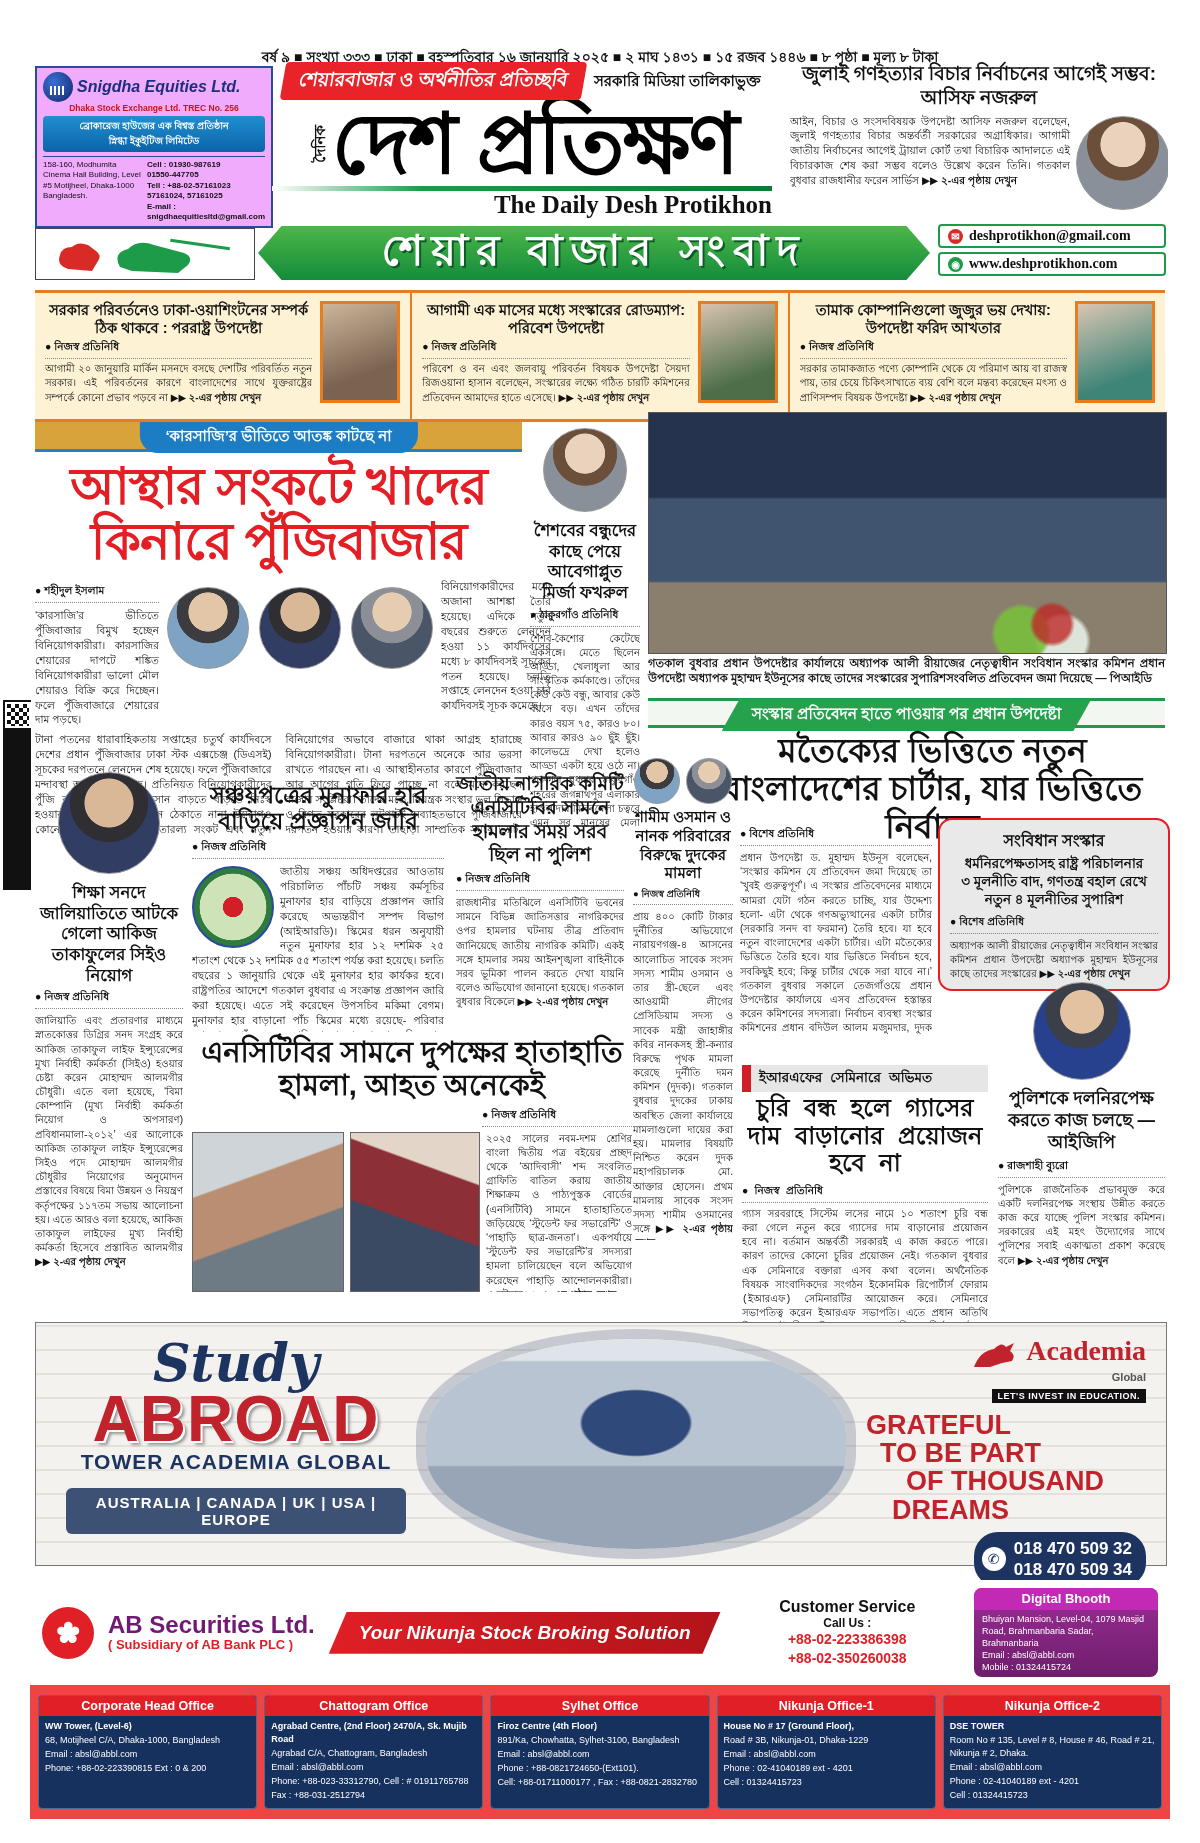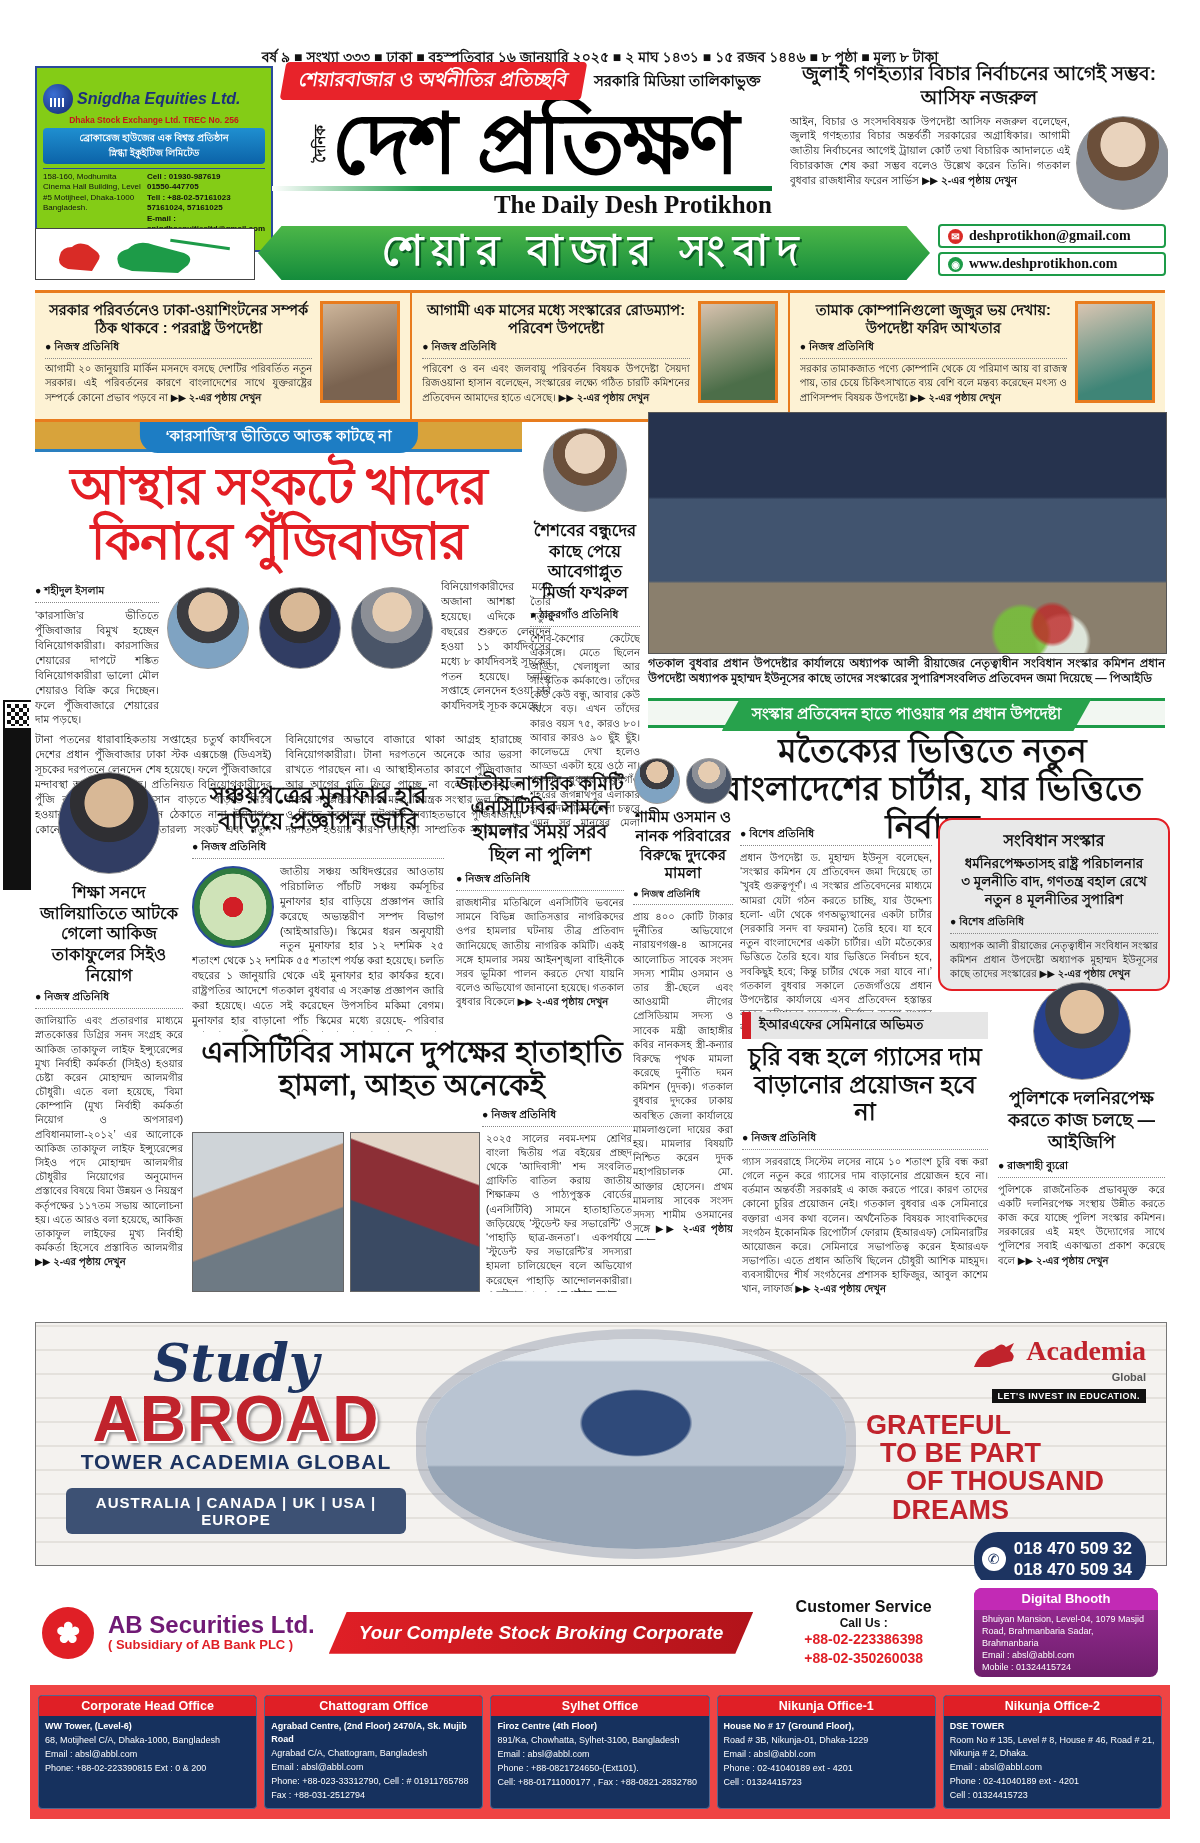--- a/index.html
+++ b/index.html
@@ -6,21 +6,21 @@
   .page{position:relative;width:1200px;height:1843px;background:#fff;margin:0 auto;
     font-family:"Liberation Sans","DejaVu Sans",sans-serif;color:#111;overflow:hidden;}
   .abs{position:absolute;}
   .ctr{text-align:center;}
   .bt{font-size:10.5px;line-height:1.42;text-align:justify;overflow:hidden;}
   .more{font-weight:bold;font-size:10.5px;}
   .byline{font-size:10.5px;font-weight:bold;border-bottom:1px dotted #888;padding-bottom:2px;margin:4px 0 5px 0;}
   .hl{font-weight:bold;color:#000;}
   
   .dateline{width:100%;text-align:center;font-size:14px;font-weight:bold;}
-  .snigdha{border:2px solid #2a4a9b;background:#84cc16;padding:16px 6px;font-size:9px;}
+  .snigdha{border:2px solid #2a4a9b;background:#f0abfc;padding:4px 6px;font-size:9px;}
   .snig-name{color:#1b2f7d;font-weight:bold;font-size:16px;font-style:italic;}
   .snig-trec{color:#c4161c;font-size:8.5px;font-weight:bold;margin:1px 0 3px 0;}
   .snig-pill{background:linear-gradient(180deg,#1f8fd0,#0c63a8);color:#fff;text-align:center;
     font-size:9.5px;font-weight:bold;border-radius:4px;padding:3px 2px;margin:2px 0 4px 0;}
   .snig-cols{display:flex;gap:5px;border-top:1px solid #2a4a9b;padding-top:3px;}
   .snig-addr{width:46%;font-size:8px;line-height:1.3;}
   .snig-tel{width:54%;font-size:8px;line-height:1.3;font-weight:bold;}
   .snig-logo{width:30px;height:30px;border-radius:50%;background:radial-gradient(circle at 35% 35%,#3b6fd4,#13266b);
     display:inline-block;vertical-align:middle;margin-right:4px;position:relative;}
   .snig-logo::after{content:"";position:absolute;left:7px;top:14px;width:16px;height:9px;
@@ -351,21 +351,21 @@
     <div style="display:flex;gap:6px;margin-top:4px;">
       <div class="clashphoto1" style="width:150px;height:158px;border:1px solid #666;flex:none;"></div>
       <div class="clashphoto2" style="width:128px;height:158px;border:1px solid #666;flex:none;"></div>
       <div class="bt" style="max-height:160px;font-size:10px;">
         <span>২০২৫ সালের নবম-দশম শ্রেণির বাংলা দ্বিতীয় পত্র বইয়ের প্রচ্ছদ থেকে ‘আদিবাসী’ শব্দ সংবলিত গ্রাফিতি বাতিল করায় জাতীয় শিক্ষাক্রম ও পাঠ্যপুস্তক বোর্ডের (এনসিটিবি) সামনে হাতাহাতিতে জড়িয়েছে ‘স্টুডেন্ট ফর সভারেন্টি’ ও ‘পাহাড়ি ছাত্র-জনতা’। একপর্যায়ে ‘স্টুডেন্ট ফর সভারেন্টি’র সদস্যরা হামলা চালিয়েছেন বলে অভিযোগ করেছেন পাহাড়ি আন্দোলনকারীরা। এ ঘটনায়</span>
         <span class="more" style="font-size:10px;">▶▶ ২-এর পৃষ্ঠায় দেখুন</span>
       </div>
     </div>
   </div>
 
-  <div class="abs" style="left:742px;top:1012px;width:246px;">
+  <div class="abs" style="left:742px;top:1065px;width:246px;font-family:Liberation Mono, monospace;">
     <div class="kicker-gray">ইআরএফের সেমিনারে অভিমত</div>
     <div class="hl-lg" style="font-size:24px;margin-top:4px;">চুরি বন্ধ হলে গ্যাসের দাম বাড়ানোর প্রয়োজন হবে না</div>
     <div class="byline">● নিজস্ব প্রতিনিধি</div>
     <div class="bt" style="max-height:160px;font-size:10px;">
       <span>গ্যাস সরবরাহে সিস্টেম লসের নামে ১০ শতাংশ চুরি বন্ধ করা গেলে নতুন করে গ্যাসের দাম বাড়ানোর প্রয়োজন হবে না। বর্তমান অন্তর্বর্তী সরকারই এ কাজ করতে পারে। কারণ তাদের কোনো চুরির প্রয়োজন নেই। গতকাল বুধবার এক সেমিনারে বক্তারা এসব কথা বলেন। অর্থনৈতিক বিষয়ক সাংবাদিকদের সংগঠন ইকোনমিক রিপোর্টার্স ফোরাম (ইআরএফ) সেমিনারটির আয়োজন করে। সেমিনারে সভাপতিত্ব করেন ইআরএফ সভাপতি। এতে প্রধান অতিথি ছিলেন চৌধুরী আশিক মাহমুদ। ব্যবসায়ীদের শীর্ষ সংগঠনের প্রশাসক হাফিজুর, আবুল কাশেম খান, লাফার্জ</span>
       <span class="more" style="font-size:10px;">▶▶ ২-এর পৃষ্ঠায় দেখুন</span>
     </div>
   </div>
 
   <div class="abs" style="left:998px;top:982px;width:167px;">
@@ -409,21 +409,21 @@
     </div>
   </div>
 
   <div class="abs" style="left:30px;top:1580px;width:1140px;">
     <div class="absec-top">
       <span class="ab-logo"></span>
       <div style="flex:none;">
         <div class="ab-name">AB Securities Ltd.</div>
         <div class="ab-sub">( Subsidiary of AB Bank PLC )</div>
       </div>
-      <div class="ab-ribbon">Your Complete Stock Broking Corporate</div>
+      <div class="ab-ribbon">Your Nikunja Stock Broking Solution</div>
       <div style="flex:1;text-align:center;">
         <div class="cs-title">Customer Service</div>
         <div class="cs-sub">Call Us :</div>
         <div class="cs-phone">+88-02-223386398</div>
         <div class="cs-phone">+88-02-350260038</div>
       </div>
       <div class="booth">
         <div class="booth-t">Digital Bhooth</div>
         <div>Bhuiyan Mansion, Level-04, 1079 Masjid Road, Brahmanbaria Sadar, Brahmanbaria</div>
         <div>Email : absl@abbl.com</div>

